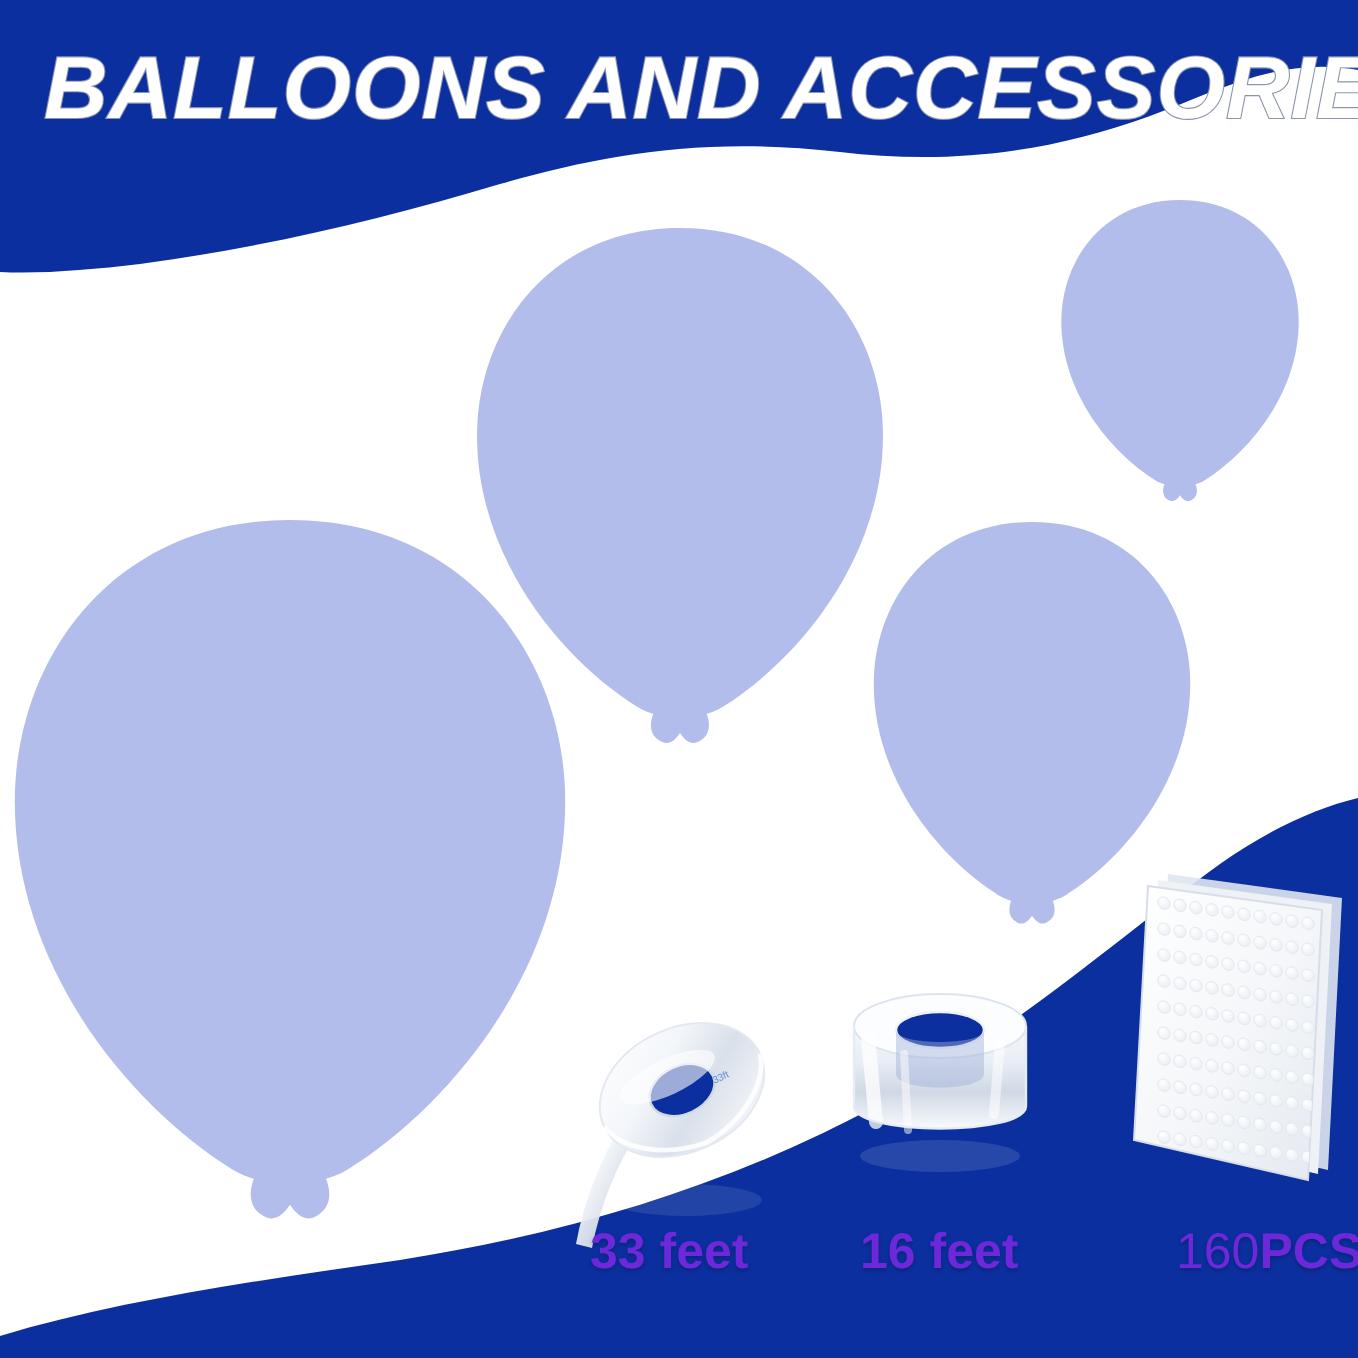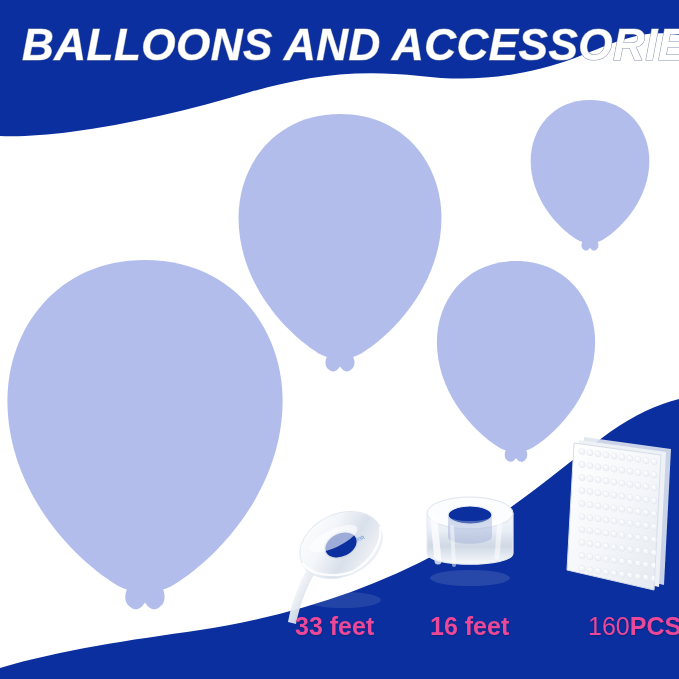--- a/index.html
+++ b/index.html
@@ -52,21 +52,21 @@
     letter-spacing: 0.5px;
     color: #ffffff;
     -webkit-text-stroke: 1.1px #8a93ad;
     paint-order: stroke fill;
     white-space: nowrap;
   }
 
   .caption {
     position: absolute;
     z-index: 6;
-    color: #ec4899;
+    color: #6d28d9;
     font-family: "Liberation Sans", sans-serif;
     font-size: 25px;
     font-weight: bold;
     white-space: nowrap;
     text-shadow: 0 1px 2px rgba(0,0,0,0.25);
   }
   #cap-tape  { left: 295px; top: 612px; }
   #cap-roll  { left: 430px; top: 612px; text-align: center; }
   #cap-dots  { left: 588px; top: 612px; }
   #cap-dots .num { font-weight: 400; }

